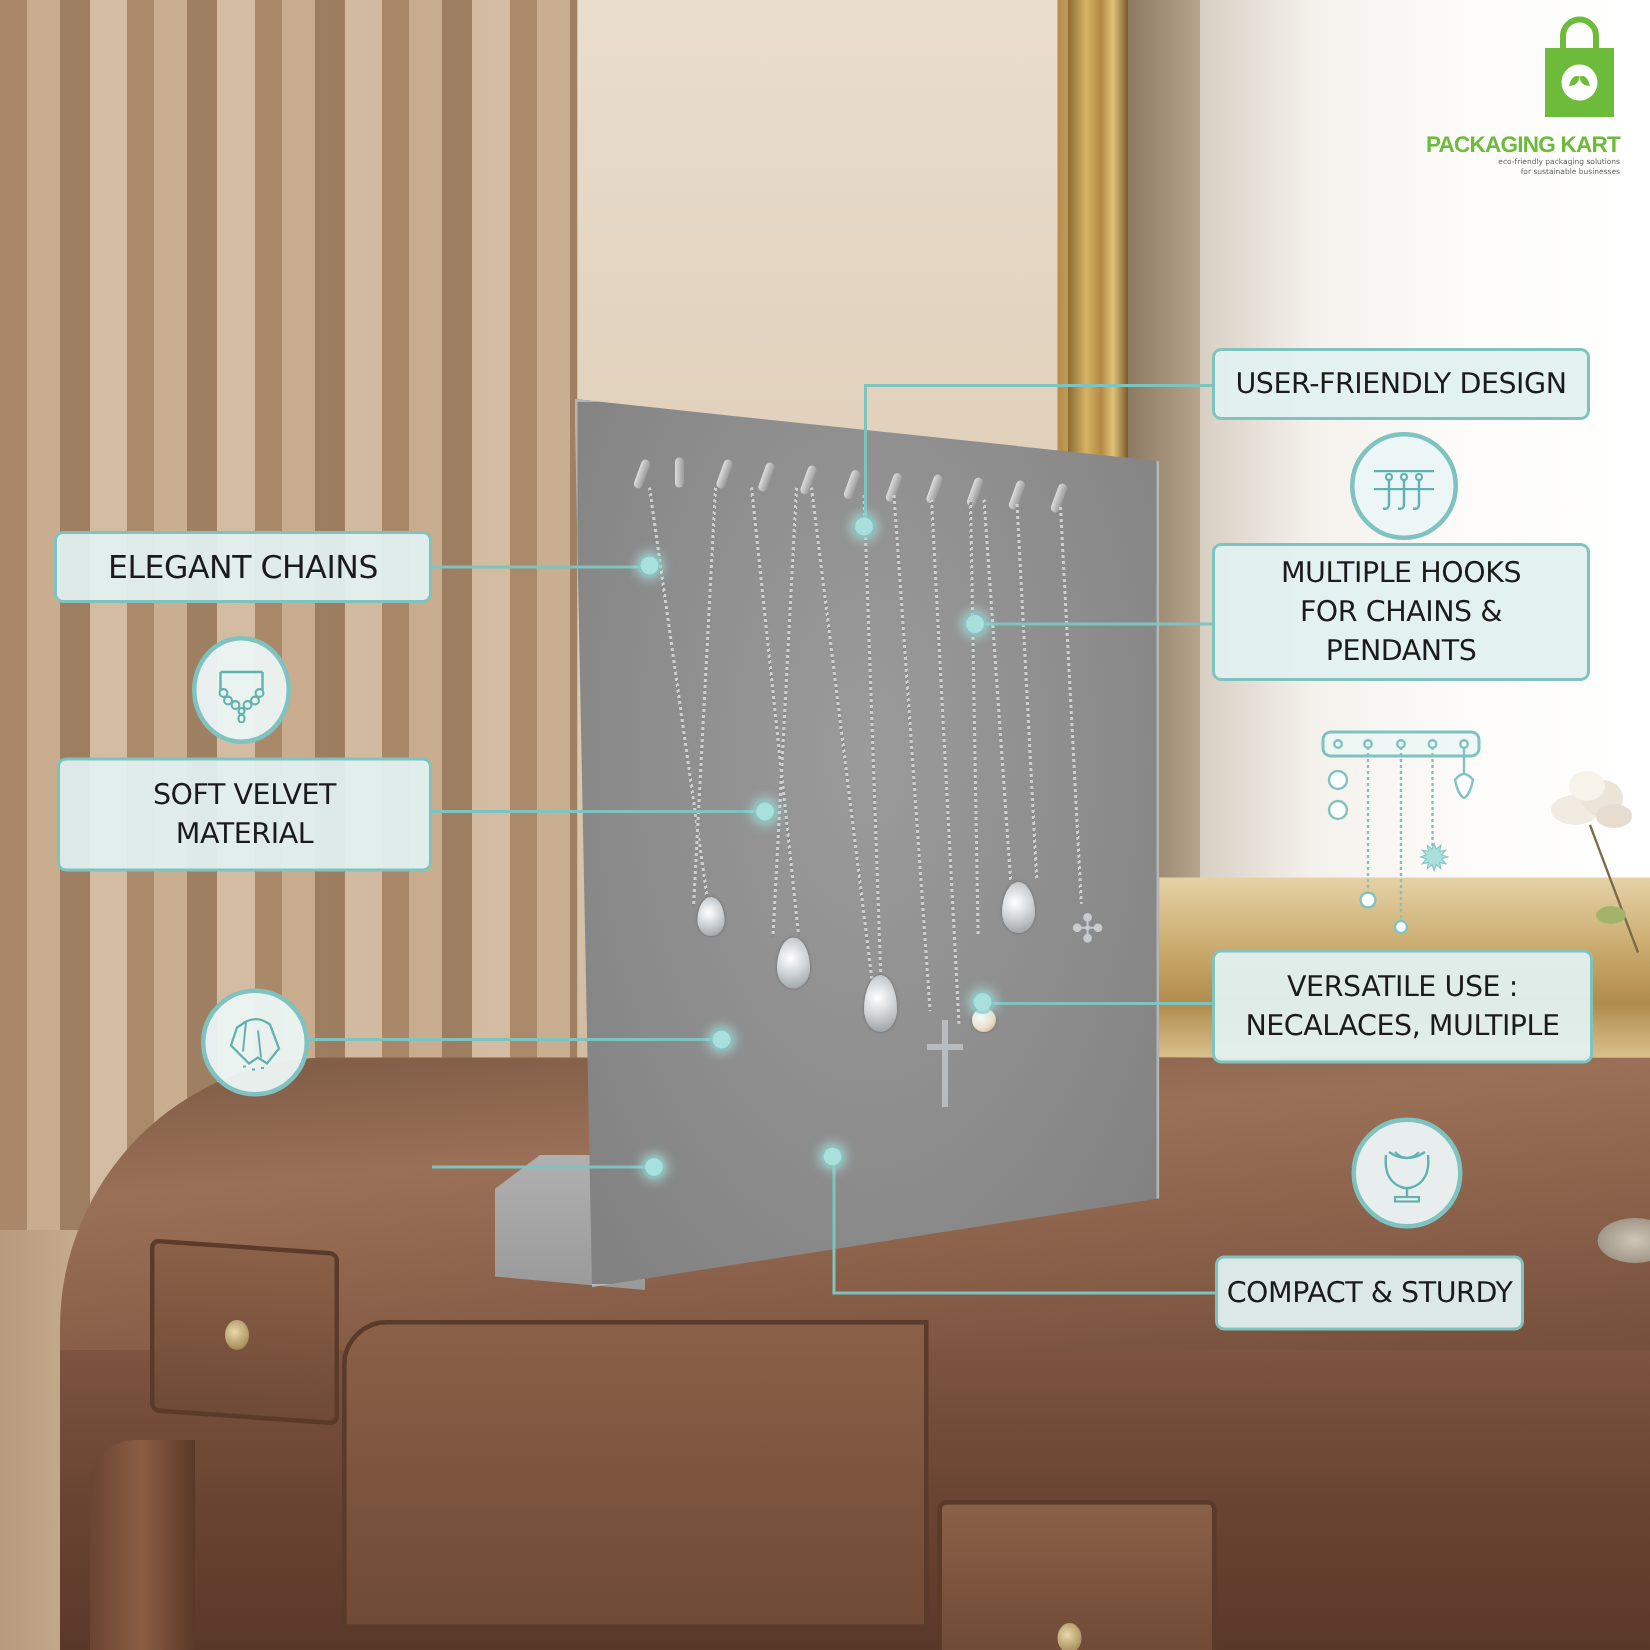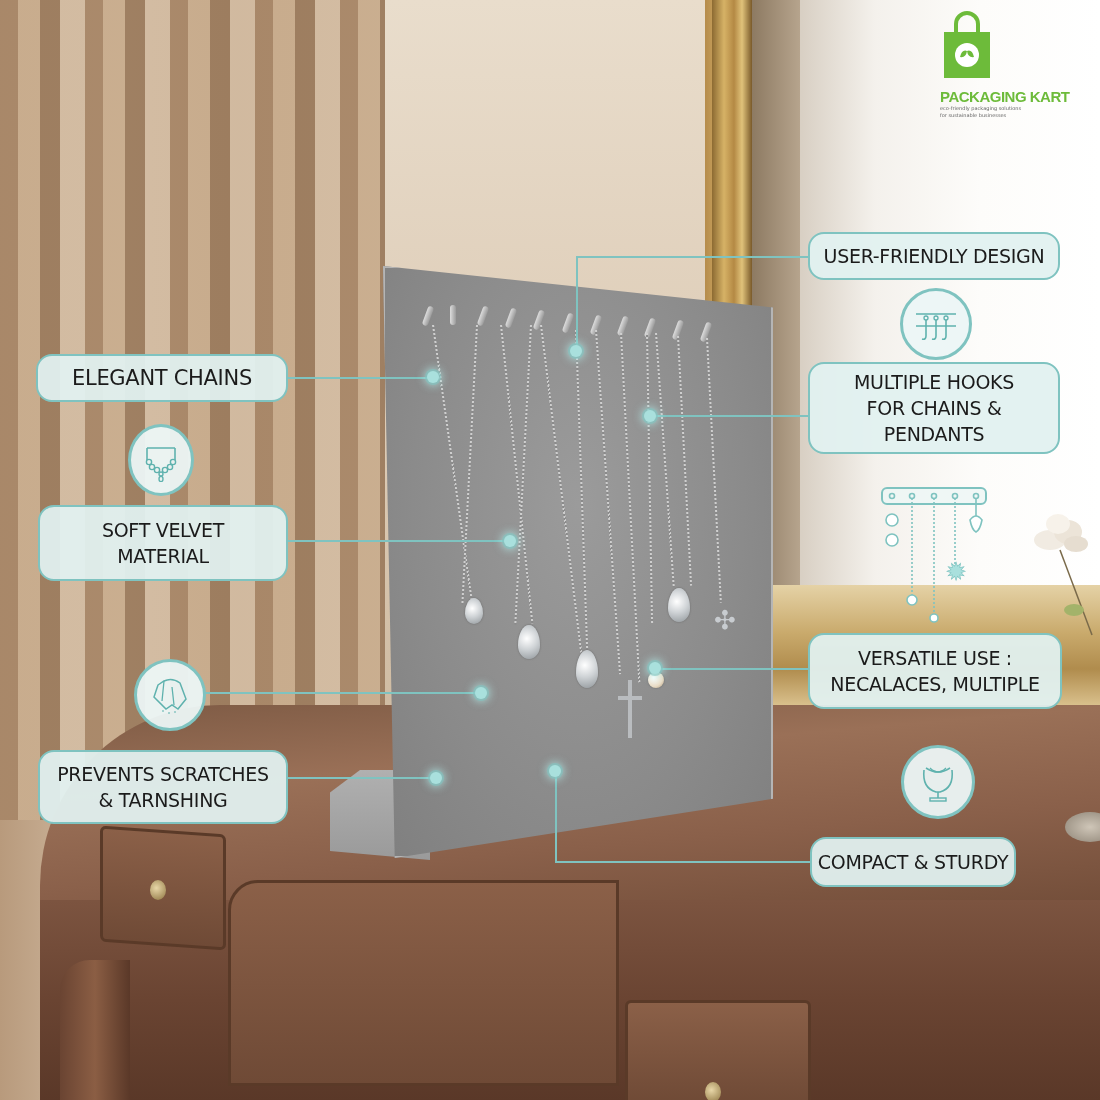--- a/index.html
+++ b/index.html
@@ -37,30 +37,30 @@
     clip-path: polygon(30% 0, 100% 0, 100% 100%, 0 90%, 0 25%); }
   .hook { position: absolute; width: 6px; height: 20px; background: linear-gradient(90deg,#ddd,#9a9a9a); border-radius: 3px; transform: rotate(20deg); }
   .chain { position: absolute; width: 1.5px; background: repeating-linear-gradient(180deg, #cfcfcf 0 2px, #8a8a8a 2px 4px); transform-origin: top; }
   .pendant { position: absolute; border-radius: 50% 50% 50% 50% / 60% 60% 40% 40%;
     background: radial-gradient(circle at 40% 40%, #ffffff, #cfd3d6 45%, #8f9599); box-shadow: 0 0 2px #666; }
 
   
   .line { position: absolute; background: #7fc3c0; }
   .dot { position: absolute; width: 12px; height: 12px; border-radius: 50%; background: #a9e0dd;
     box-shadow: 0 0 0 2px rgba(127,195,192,0.6), 0 0 8px 3px rgba(180,240,236,0.7); transform: translate(-50%,-50%); }
-  .callout { position: absolute; background: rgba(225,241,240,0.94); border: 2px solid #7fc3c0; border-radius: 16px;
+  .callout { position: absolute; background: rgba(225,241,240,0.94); border: 2px solid #7fc3c0; border-radius: 6px;
     display: flex; align-items: center; justify-content: center; text-align: center;
     color: #1b1b1b; font-family: "DejaVu Sans", sans-serif; font-size: 19px; line-height: 26px; letter-spacing: -0.3px; white-space: pre-line;
     box-sizing: border-box; }
   .icon-circle { position: absolute; width: 64px; height: 64px; border-radius: 50%; border: 3px solid #7fc3c0;
     background: rgba(236,246,245,0.95); display: flex; align-items: center; justify-content: center; box-sizing: border-box; }
   .icon-circle svg { width: 44px; height: 44px; }
 
   
-  .logo { position: absolute; left: 940px; top: 10px; width: 140px; height: 125px; text-align: left; }
+  .logo { position: absolute; left: 940px; top: 10px; width: 140px; height: 125px; text-align: right; }
   .logo-title { font-family: "Liberation Sans", sans-serif; font-weight: bold; font-size: 15px; color: #6dbb3a; letter-spacing: -0.5px; margin-top: 4px; }
   .logo-tag { font-family: "DejaVu Sans", sans-serif; font-size: 5px; color: #666; line-height: 7px; }
 </style>
 </head>
 <body>
 
 <div id="scene">
 
   <div class="curtain" style="left:0;width:385px;background:repeating-linear-gradient(90deg,#a88768 0 18px,#c9ad8e 18px 40px,#9c7c5e 40px 60px,#d3bca2 60px 85px);opacity:.95"></div>
   <div class="wall"></div>
@@ -181,24 +181,20 @@
   </div>
 
   <div class="icon-circle" style="left:134px;top:659px;width:72px;height:72px">
     <svg viewBox="0 0 44 44">
       <path d="M10 12 L16 8 Q24 4 32 10 L38 26 L30 36 L24 32 L18 36 L6 24 Z" stroke="#5fb2ae" stroke-width="1.5" fill="none"></path>
       <path d="M16 8 L14 28 M24 14 L26 32" stroke="#5fb2ae" stroke-width="1.3" fill="none"></path>
       <path d="M14 38 h2 M20 40 h2 M26 39 h2" stroke="#5fb2ae" stroke-width="1.2"></path>
     </svg>
   </div>
 
-  <div class="callout" style="left:38px;top:750px;width:250px;height:74px">
-    <span>PREVENTS SCRATCHES
-&amp; TARNSHING</span>
-  </div>
 
   <div class="callout" style="left:808px;top:232px;width:252px;height:48px">
     <span>USER-FRIENDLY DESIGN</span>
   </div>
 
   <div class="icon-circle" style="left:900px;top:288px;width:72px;height:72px">
     <svg viewBox="0 0 44 44">
       <path d="M2 12 H42 M2 24 H42" stroke="#5fb2ae" stroke-width="1.5"></path>
       <circle cx="12" cy="16" r="2" stroke="#5fb2ae" stroke-width="1.3" fill="none"></circle>
       <circle cx="22" cy="16" r="2" stroke="#5fb2ae" stroke-width="1.3" fill="none"></circle>

